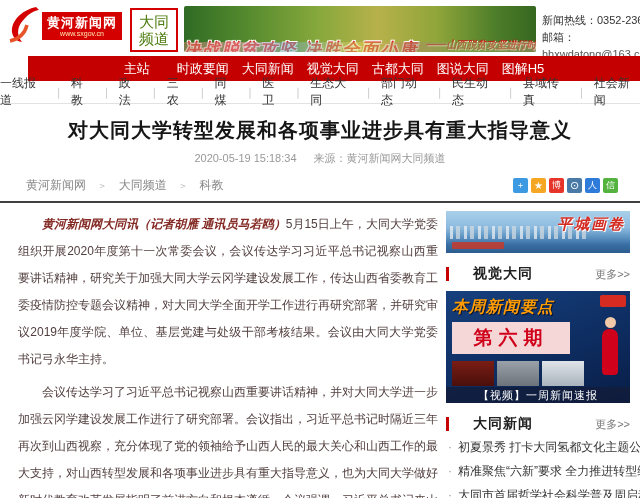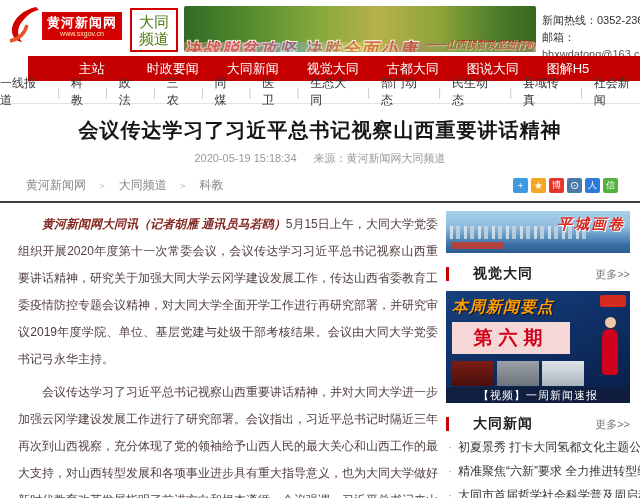--- a/index.html
+++ b/index.html
@@ -21,21 +21,21 @@
   .top-banner::after { content:""; position:absolute; left:0; right:0; bottom:0; height:10px;
      background:linear-gradient(90deg,#b86,#d99 15%,#7ab 30%,#dc5 50%,#a86 65%,#8a5 80%,#b97); opacity:.55; }
   .banner-main { font-size:17px; font-weight:bold; font-style:italic; color:#d8201e; letter-spacing:2px;
      text-shadow:1px 1px 0 #fff,-1px -1px 0 #fff,1px -1px 0 #fff,-1px 1px 0 #fff;margin-top:40px; }
   .banner-sub { font-size:10px; font-weight:bold; font-style:italic; color:#c42318; margin-left:8px;
      text-shadow:1px 1px 0 #ffe;margin-top:32px; }
   .contact { flex-shrink:0; width:104px; padding:8px 0 0 6px; font-size:11px; color:#333; line-height:17px; white-space:nowrap; }
   .contact .email { color:#555; }
 
   
-  .main-nav { height:25px; background:#c40000; display:flex; align-items:center; justify-content:center; gap:28px;margin-left:28px; }
+  .main-nav { height:25px; background:#c40000; display:flex; align-items:center; justify-content:center; gap:13px;margin-left:28px; }
   .main-nav a { color:#fff; font-size:13px; text-decoration:none; cursor:pointer; }
   .main-nav a:first-child { margin-right:14px; }
   .sub-nav { height:23px; display:flex; align-items:center; justify-content:center; font-size:12px; color:#333;
      border-bottom:1px solid #e2e2e2; }
   .sub-nav a { color:#333; text-decoration:none; cursor:pointer; }
   .sub-nav .sep { color:#bbb; margin:0 7px; font-size:11px; }
 
   
   .article-title { margin-top:12px; text-align:center; font-size:20px; line-height:28px; font-weight:bold; color:#161616; letter-spacing:1px; }
   .dateline { margin-top:7px; text-align:center; font-size:11px; color:#999; }
@@ -157,21 +157,21 @@
       <span class="sep">｜</span>
     <a>部门动态</a>
       <span class="sep">｜</span>
     <a>民生动态</a>
       <span class="sep">｜</span>
     <a>县域传真</a>
       <span class="sep">｜</span>
     <a>社会新闻</a>
   </div>
 
-  <h1 class="article-title">会议传达学习了习近平总书记视察山西重要讲话精神</h1>
+  <h1 class="article-title">对大同大学转型发展和各项事业进步具有重大指导意义</h1>
   <div class="dateline">
     <span>2020-05-19 15:18:34</span>
     <span class="src">来源：黄河新闻网大同频道</span>
   </div>
 
   <div class="meta-row">
     <div class="breadcrumb">
       <a>黄河新闻网</a>
       <span class="bsep">＞</span>
       <a>大同频道</a>

